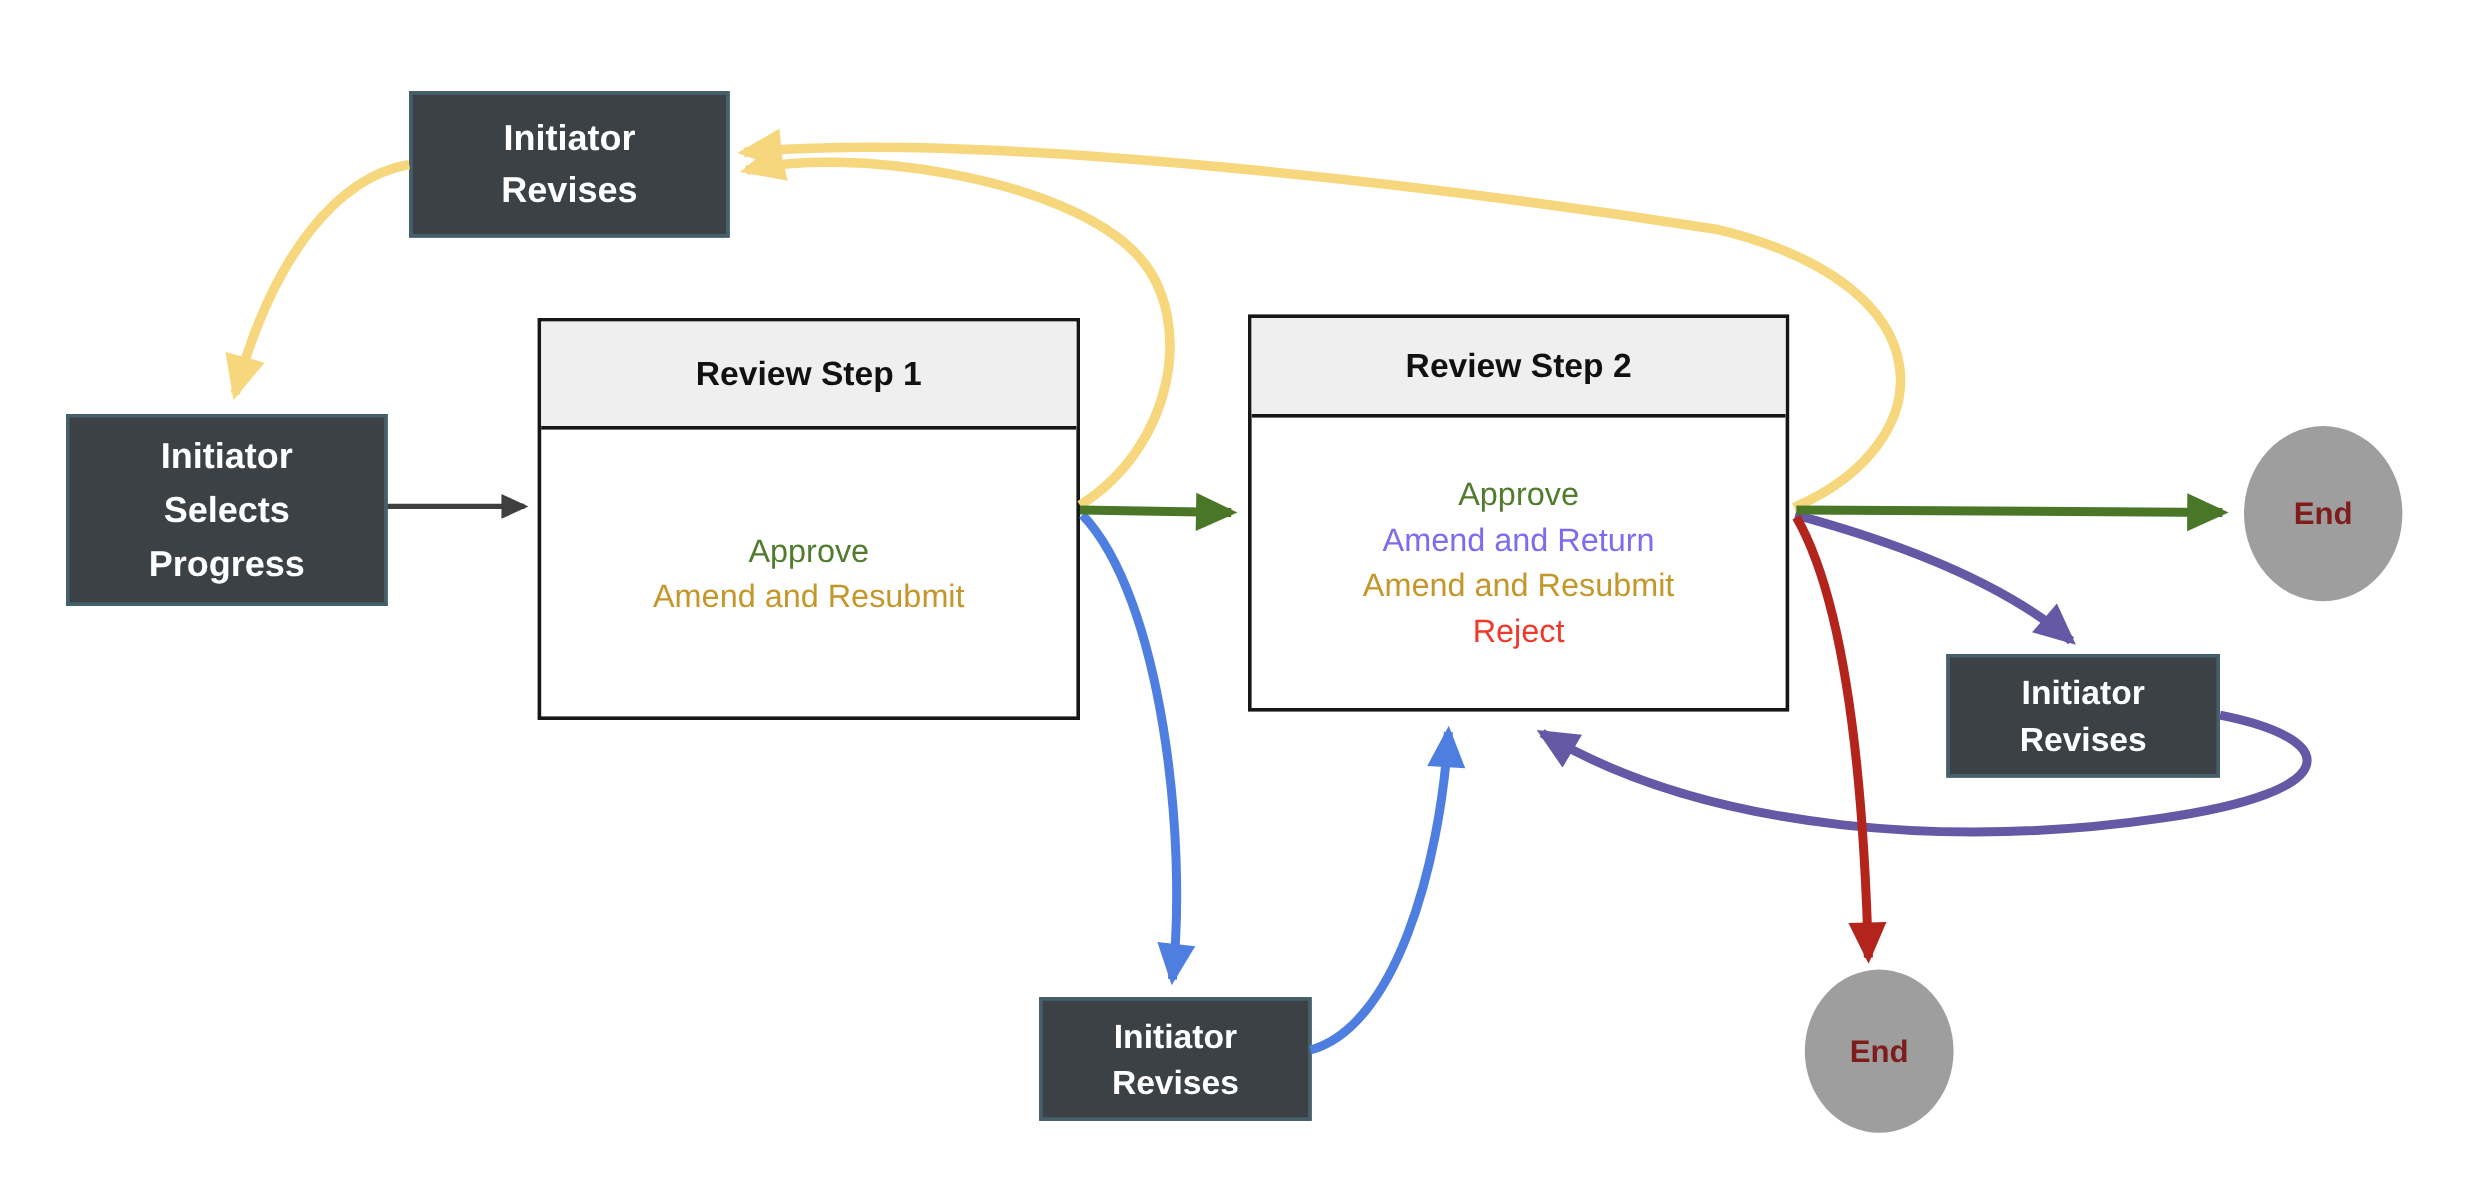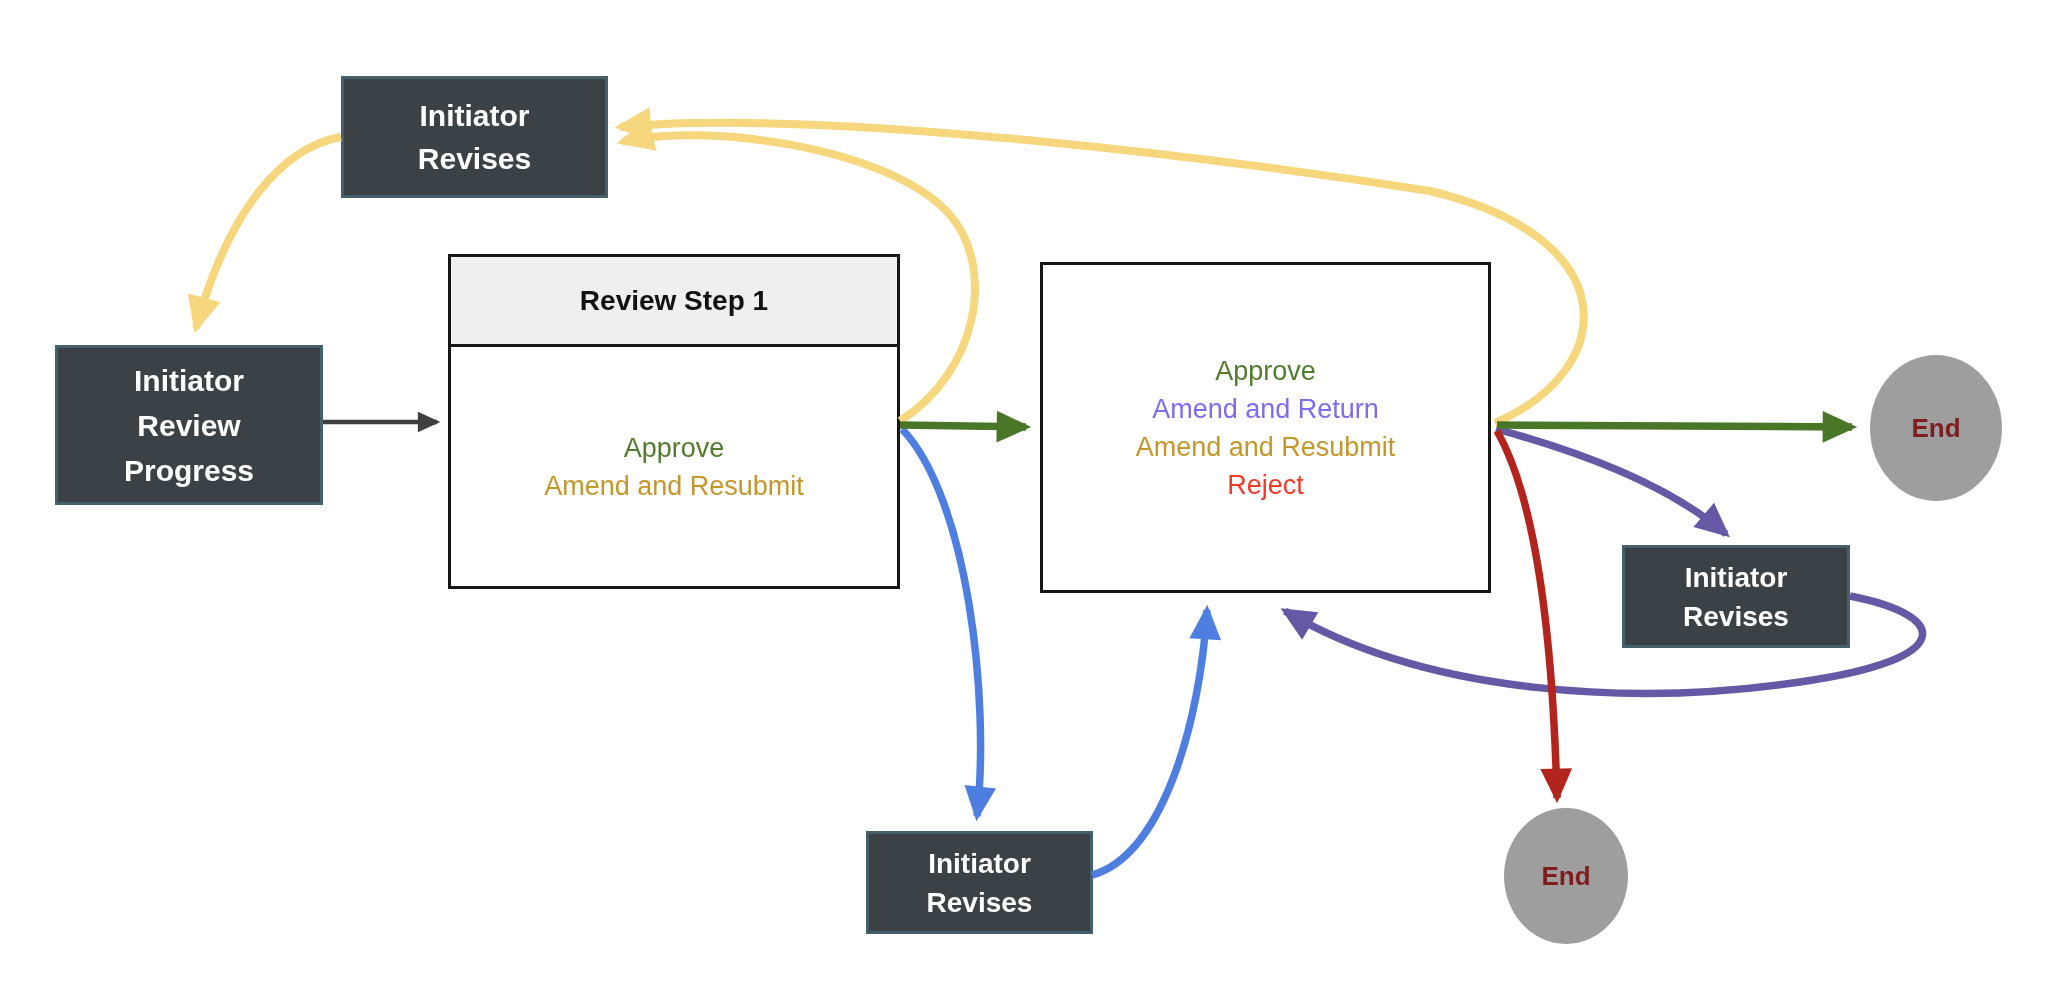--- a/index.html
+++ b/index.html
@@ -98,35 +98,38 @@
 
 <div id="canvas" style="background: rgb(255, 255, 255);">
 
   <div class="dark-box size-lg" style="left: 341px; top: 76px; width: 267px; height: 122px; background: rgb(60, 65, 69);">
     <span class="line">Initiator</span>
     <span class="line">Revises</span>
   </div>
 
   <div class="dark-box lines-3" style="left: 55px; top: 345px; width: 268px; height: 160px; background: rgb(60, 65, 69);">
     <span class="line">Initiator</span>
-    <span class="line">Review</span>
+    <span class="line">Selects</span>
     <span class="line">Progress</span>
   </div>
 
-  <div class="review-box" style="left:448px; top:254px; width:452px; height:335px;">
+  <div class="review-box" style="left:448px; top:265px; width:452px; height:335px;">
     <div class="review-header" style="height: 90px; background: rgb(239, 239, 239);">
       <span>Review Step 1</span>
     </div>
     <div class="review-body">
       <div class="review-option" style="color: rgb(80, 124, 44);">Approve</div>
       <div class="review-option" style="color: rgb(196, 151, 43);">Amend and Resubmit</div>
     </div>
   </div>
 
   <div class="review-box" style="left:1040px; top:262px; width:451px; height:331px;">
+    <div class="review-header" style="height: 83px; background: rgb(239, 239, 239);">
+      <span>Review Step 2</span>
+    </div>
     <div class="review-body">
       <div class="review-option" style="color: rgb(80, 124, 44);">Approve</div>
       <div class="review-option" style="color: rgb(125, 108, 240);">Amend and Return</div>
       <div class="review-option" style="color: rgb(196, 151, 43);">Amend and Resubmit</div>
       <div class="review-option" style="color: rgb(240, 57, 43);">Reject</div>
     </div>
   </div>
 
   <div class="dark-box size-md" style="left: 866px; top: 831px; width: 227px; height: 103px; background: rgb(60, 65, 69);">
     <span class="line">Initiator</span>

